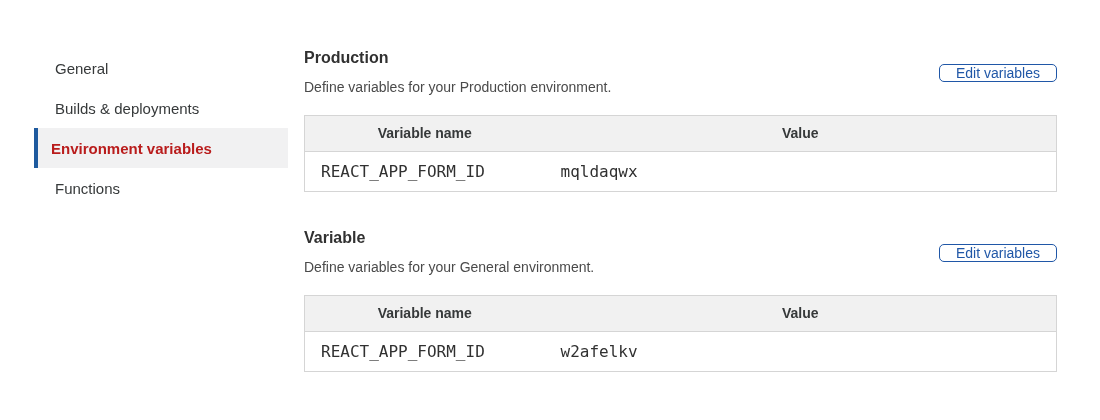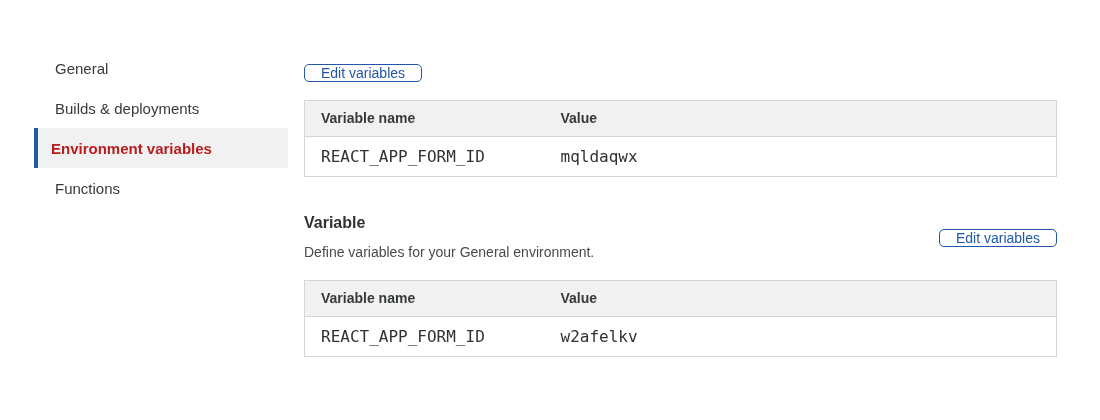--- a/index.html
+++ b/index.html
@@ -86,21 +86,21 @@
     width: 100%;
     margin-top: 18px;
     border-collapse: collapse;
     table-layout: fixed;
     border: 1px solid #d5d5d5;
   }
   .vars-table col.col-name { width: 240px; }
   .vars-table th {
     background: #f1f1f1;
     border-bottom: 1px solid #d5d5d5;
-    text-align: left;
+    text-align: center;
     font-size: 14px;
     font-weight: 700;
     color: #36393a;
     padding: 9px 16px 10px 16px;
   }
   .vars-table td {
     padding: 10px 16px;
     font-family: "DejaVu Sans Mono", "Liberation Mono", monospace;
     font-size: 16px;
     color: #313131;
@@ -124,20 +124,24 @@
     </div>
     <div class="nav-item">
       <span>Functions</span>
     </div>
   </nav>
 
   <main class="content">
 
     <section class="env-section">
       <div class="section-header">
+        <div class="section-titles">
+          <h2 class="section-title">Production</h2>
+          <p class="section-desc">Define variables for your Production environment.</p>
+        </div>
         <button class="edit-btn">Edit variables</button>
       </div>
       <table class="vars-table">
         <colgroup>
             <col class="col-name">
             <col>
           </colgroup>
         <thead>
           <tr>
             <th>Variable name</th>

